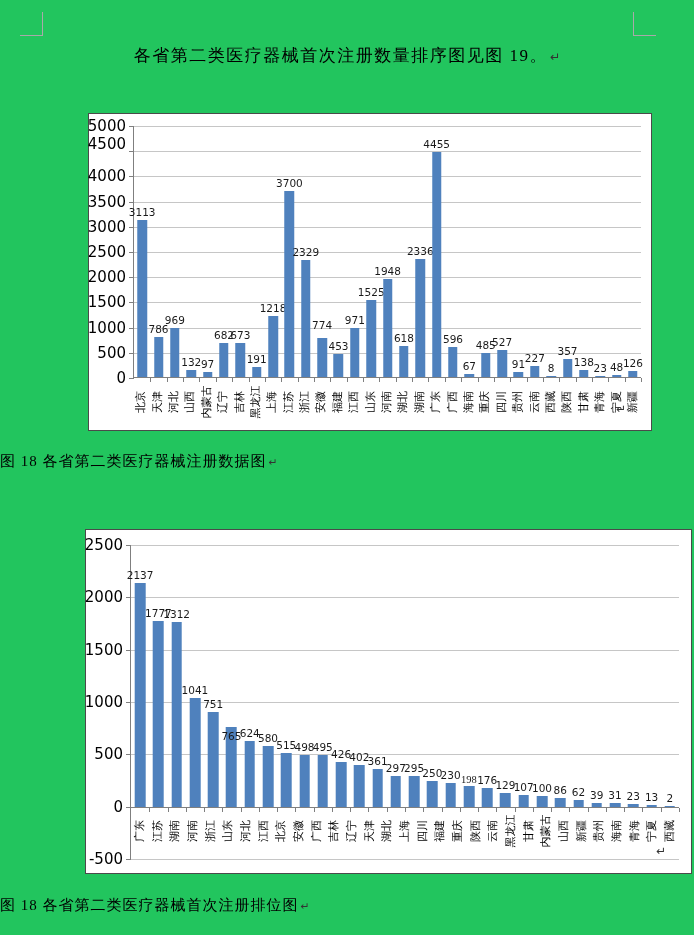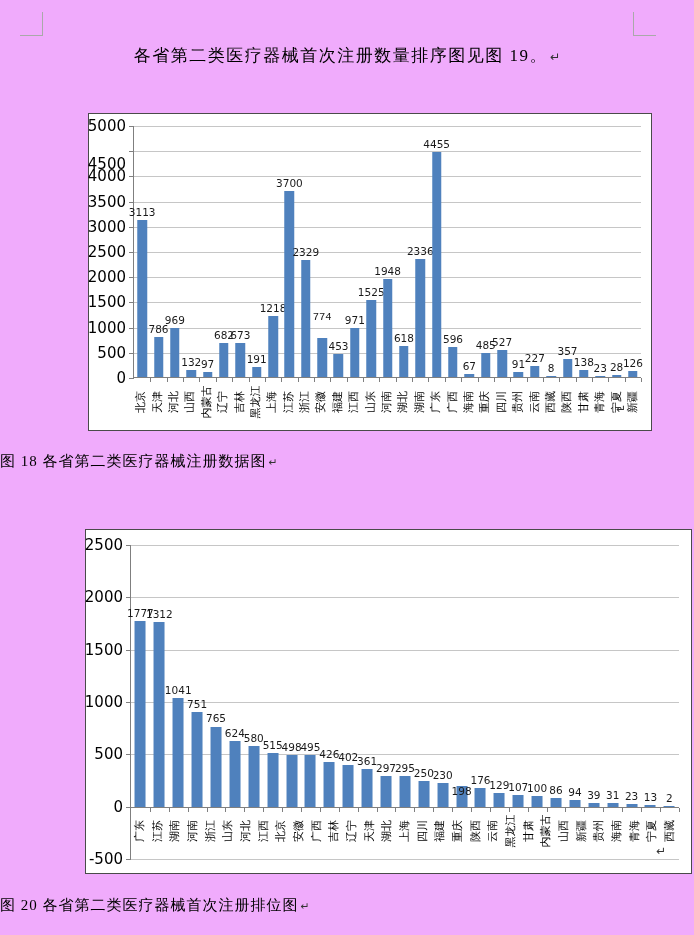--- a/index.html
+++ b/index.html
@@ -1,17 +1,17 @@
 <!DOCTYPE html>
 <html><head>
 <meta charset="utf-8">
 <style>
   html,body { margin:0; padding:0; background:#fff; }
   .page {
-    position:relative; width:694px; height:935px; background:#f0abfc;
+    position:relative; width:694px; height:935px; background:#22c55e;
     font-family:"Liberation Serif", serif; color:#000; overflow:hidden;
   }
   .margin-mark { position:absolute; width:22px; height:23px; top:12px; }
   .margin-mark.left  { left:20px;  border-right:1px solid #a9a9a9; border-bottom:1px solid #a9a9a9; }
   .margin-mark.right { left:633px; border-left:1px solid #a9a9a9;  border-bottom:1px solid #a9a9a9; }
 
   .intro { position:absolute; top:44px; left:0; width:100%; margin:0; text-align:center;
            font-size:17px; letter-spacing:1.5px; }
   .pilcrow { font-family:"DejaVu Sans", sans-serif; font-size:0.72em; color:#333;
              margin-left:2px; letter-spacing:0; }
@@ -68,21 +68,21 @@
         <div class="ylabels" style="height: 252px;">
           <div class="ylab" style="top: 246px;">0</div>
           <div class="ylab" style="top: 220.8px;">500</div>
           <div class="ylab" style="top: 195.6px;">1000</div>
           <div class="ylab" style="top: 170.4px;">1500</div>
           <div class="ylab" style="top: 145.2px;">2000</div>
           <div class="ylab" style="top: 120px;">2500</div>
           <div class="ylab" style="top: 94.8px;">3000</div>
           <div class="ylab" style="top: 69.6px;">3500</div>
           <div class="ylab" style="top: 44.4px;">4000</div>
-          <div class="ylab" style="top: 32px; margin-left: 48px;">4500</div>
+          <div class="ylab" style="top: 12px; margin-left: 48px;">4500</div>
           <div class="ylab" style="top: -6px;">5000</div>
         </div>
         <div class="plot" style="height: 252px;">
           <div class="ytick" style="top: 252px; background: rgb(127, 127, 127);"></div>
           <div class="gridline" style="top: 226.8px; background: rgb(198, 198, 198);"></div>
           <div class="ytick" style="top: 226.8px; background: rgb(127, 127, 127);"></div>
           <div class="gridline" style="top: 201.6px; background: rgb(198, 198, 198);"></div>
           <div class="ytick" style="top: 201.6px; background: rgb(127, 127, 127);"></div>
           <div class="gridline" style="top: 176.4px; background: rgb(198, 198, 198);"></div>
           <div class="ytick" style="top: 176.4px; background: rgb(127, 127, 127);"></div>
@@ -151,21 +151,21 @@
               <div class="val" style="bottom: 188.48px;">3700</div>
               <div class="xtick" style="bottom: -5px; background: rgb(127, 127, 127);"></div>
             </div>
             <div class="col">
               <div class="bar" style="height: 117.382px; bottom: 0px; background: rgb(79, 129, 189);"></div>
               <div class="val" style="bottom: 119.382px;">2329</div>
               <div class="xtick" style="bottom: -5px; background: rgb(127, 127, 127);"></div>
             </div>
             <div class="col">
               <div class="bar" style="height: 39.0096px; bottom: 0px; background: rgb(79, 129, 189);"></div>
-              <div class="val" style="bottom: 54px; font-family: Liberation Mono, monospace;">774</div>
+              <div class="val" style="bottom: 46px;">774</div>
               <div class="xtick" style="bottom: -5px; background: rgb(127, 127, 127);"></div>
             </div>
             <div class="col">
               <div class="bar" style="height: 22.8312px; bottom: 0px; background: rgb(79, 129, 189);"></div>
               <div class="val" style="bottom: 24.8312px;">453</div>
               <div class="xtick" style="bottom: -5px; background: rgb(127, 127, 127);"></div>
             </div>
             <div class="col">
               <div class="bar" style="height: 48.9384px; bottom: 0px; background: rgb(79, 129, 189);"></div>
               <div class="val" style="bottom: 50.9384px;">971</div>
@@ -241,21 +241,21 @@
               <div class="val" style="bottom: 8.9552px;">138</div>
               <div class="xtick" style="bottom: -5px; background: rgb(127, 127, 127);"></div>
             </div>
             <div class="col">
               <div class="bar" style="height: 1.1592px; bottom: 0px; background: rgb(79, 129, 189);"></div>
               <div class="val" style="bottom: 3.1592px;">23</div>
               <div class="xtick" style="bottom: -5px; background: rgb(127, 127, 127);"></div>
             </div>
             <div class="col">
               <div class="bar" style="height: 1.764px; bottom: 0px; background: rgb(79, 129, 189);"></div>
-              <div class="val" style="bottom: 3.764px;">28</div>
+              <div class="val" style="bottom: 3.764px;">48</div>
               <div class="xtick" style="bottom: -5px; background: rgb(127, 127, 127);"></div>
             </div>
             <div class="col">
               <div class="bar" style="height: 6.3504px; bottom: 0px; background: rgb(79, 129, 189);"></div>
               <div class="val" style="bottom: 8.3504px;">126</div>
               <div class="xtick" style="bottom: -5px; background: rgb(127, 127, 127);"></div>
             </div>
           </div>
         </div>
       </div>
@@ -380,20 +380,25 @@
           <div class="gridline" style="top: 157px; background: rgb(198, 198, 198);"></div>
           <div class="ytick" style="top: 157px; background: rgb(127, 127, 127);"></div>
           <div class="gridline" style="top: 104.667px; background: rgb(198, 198, 198);"></div>
           <div class="ytick" style="top: 104.667px; background: rgb(127, 127, 127);"></div>
           <div class="gridline" style="top: 52.3333px; background: rgb(198, 198, 198);"></div>
           <div class="ytick" style="top: 52.3333px; background: rgb(127, 127, 127);"></div>
           <div class="gridline" style="top: 0px; background: rgb(198, 198, 198);"></div>
           <div class="ytick" style="top: 0px; background: rgb(127, 127, 127);"></div>
           <div class="cols">
             <div class="col">
+              <div class="bar" style="height: 223.673px; bottom: 52.3333px; background: rgb(79, 129, 189);"></div>
+              <div class="val" style="bottom: 278.006px;">2137</div>
+              <div class="xtick" style="bottom: 47.3333px; background: rgb(127, 127, 127);"></div>
+            </div>
+            <div class="col">
               <div class="bar" style="height: 185.993px; bottom: 52.3333px; background: rgb(79, 129, 189);"></div>
               <div class="val" style="bottom: 240.326px;">1777</div>
               <div class="xtick" style="bottom: 47.3333px; background: rgb(127, 127, 127);"></div>
             </div>
             <div class="col">
               <div class="bar" style="height: 184.318px; bottom: 52.3333px; background: rgb(79, 129, 189);"></div>
               <div class="val" style="bottom: 238.651px;">1312</div>
               <div class="xtick" style="bottom: 47.3333px; background: rgb(127, 127, 127);"></div>
             </div>
             <div class="col">
@@ -401,21 +406,21 @@
               <div class="val" style="bottom: 163.291px;">1041</div>
               <div class="xtick" style="bottom: 47.3333px; background: rgb(127, 127, 127);"></div>
             </div>
             <div class="col">
               <div class="bar" style="height: 94.9327px; bottom: 52.3333px; background: rgb(79, 129, 189);"></div>
               <div class="val" style="bottom: 149.266px;">751</div>
               <div class="xtick" style="bottom: 47.3333px; background: rgb(127, 127, 127);"></div>
             </div>
             <div class="col">
               <div class="bar" style="height: 80.07px; bottom: 52.3333px; background: rgb(79, 129, 189);"></div>
-              <div class="val" style="bottom: 135px;">765</div>
+              <div class="val" style="bottom: 117px;">765</div>
               <div class="xtick" style="bottom: 47.3333px; background: rgb(127, 127, 127);"></div>
             </div>
             <div class="col">
               <div class="bar" style="height: 65.312px; bottom: 52.3333px; background: rgb(79, 129, 189);"></div>
               <div class="val" style="bottom: 119.645px;">624</div>
               <div class="xtick" style="bottom: 47.3333px; background: rgb(127, 127, 127);"></div>
             </div>
             <div class="col">
               <div class="bar" style="height: 60.7067px; bottom: 52.3333px; background: rgb(79, 129, 189);"></div>
               <div class="val" style="bottom: 115.04px;">580</div>
@@ -466,21 +471,21 @@
               <div class="val" style="bottom: 80.5px;">250</div>
               <div class="xtick" style="bottom: 47.3333px; background: rgb(127, 127, 127);"></div>
             </div>
             <div class="col">
               <div class="bar" style="height: 24.0733px; bottom: 52.3333px; background: rgb(79, 129, 189);"></div>
               <div class="val" style="bottom: 78.4067px;">230</div>
               <div class="xtick" style="bottom: 47.3333px; background: rgb(127, 127, 127);"></div>
             </div>
             <div class="col">
               <div class="bar" style="height: 20.724px; bottom: 52.3333px; background: rgb(79, 129, 189);"></div>
-              <div class="val" style="bottom: 62px;">198</div>
+              <div class="val" style="bottom: 74px; font-family: Liberation Serif, serif;">198</div>
               <div class="xtick" style="bottom: 47.3333px; background: rgb(127, 127, 127);"></div>
             </div>
             <div class="col">
               <div class="bar" style="height: 18.4213px; bottom: 52.3333px; background: rgb(79, 129, 189);"></div>
               <div class="val" style="bottom: 72.7547px;">176</div>
               <div class="xtick" style="bottom: 47.3333px; background: rgb(127, 127, 127);"></div>
             </div>
             <div class="col">
               <div class="bar" style="height: 13.502px; bottom: 52.3333px; background: rgb(79, 129, 189);"></div>
               <div class="val" style="bottom: 67.8353px;">129</div>
@@ -496,21 +501,21 @@
               <div class="val" style="bottom: 64.8px;">100</div>
               <div class="xtick" style="bottom: 47.3333px; background: rgb(127, 127, 127);"></div>
             </div>
             <div class="col">
               <div class="bar" style="height: 9.00133px; bottom: 52.3333px; background: rgb(79, 129, 189);"></div>
               <div class="val" style="bottom: 63.3347px;">86</div>
               <div class="xtick" style="bottom: 47.3333px; background: rgb(127, 127, 127);"></div>
             </div>
             <div class="col">
               <div class="bar" style="height: 6.48933px; bottom: 52.3333px; background: rgb(79, 129, 189);"></div>
-              <div class="val" style="bottom: 60.8227px;">94</div>
+              <div class="val" style="bottom: 60.8227px;">62</div>
               <div class="xtick" style="bottom: 47.3333px; background: rgb(127, 127, 127);"></div>
             </div>
             <div class="col">
               <div class="bar" style="height: 4.082px; bottom: 52.3333px; background: rgb(79, 129, 189);"></div>
               <div class="val" style="bottom: 58.4153px;">39</div>
               <div class="xtick" style="bottom: 47.3333px; background: rgb(127, 127, 127);"></div>
             </div>
             <div class="col">
               <div class="bar" style="height: 3.24467px; bottom: 52.3333px; background: rgb(79, 129, 189);"></div>
               <div class="val" style="bottom: 57.578px;">31</div>
@@ -625,15 +630,15 @@
             </div>
             <div class="xcell">
               <div class="xlab">西藏</div>
             </div>
           </div>
         </div>
       </div>
     </figure>
   <span class="chart-pilcrow chart-pilcrow2">↵</span>
 
-  <p class="caption caption2"><span>图 20 各省第二类医疗器械首次注册排位图</span><span class="pilcrow">↵</span></p>
+  <p class="caption caption2"><span>图 18 各省第二类医疗器械首次注册排位图</span><span class="pilcrow">↵</span></p>
 
 </div>
 
 </body></html>

